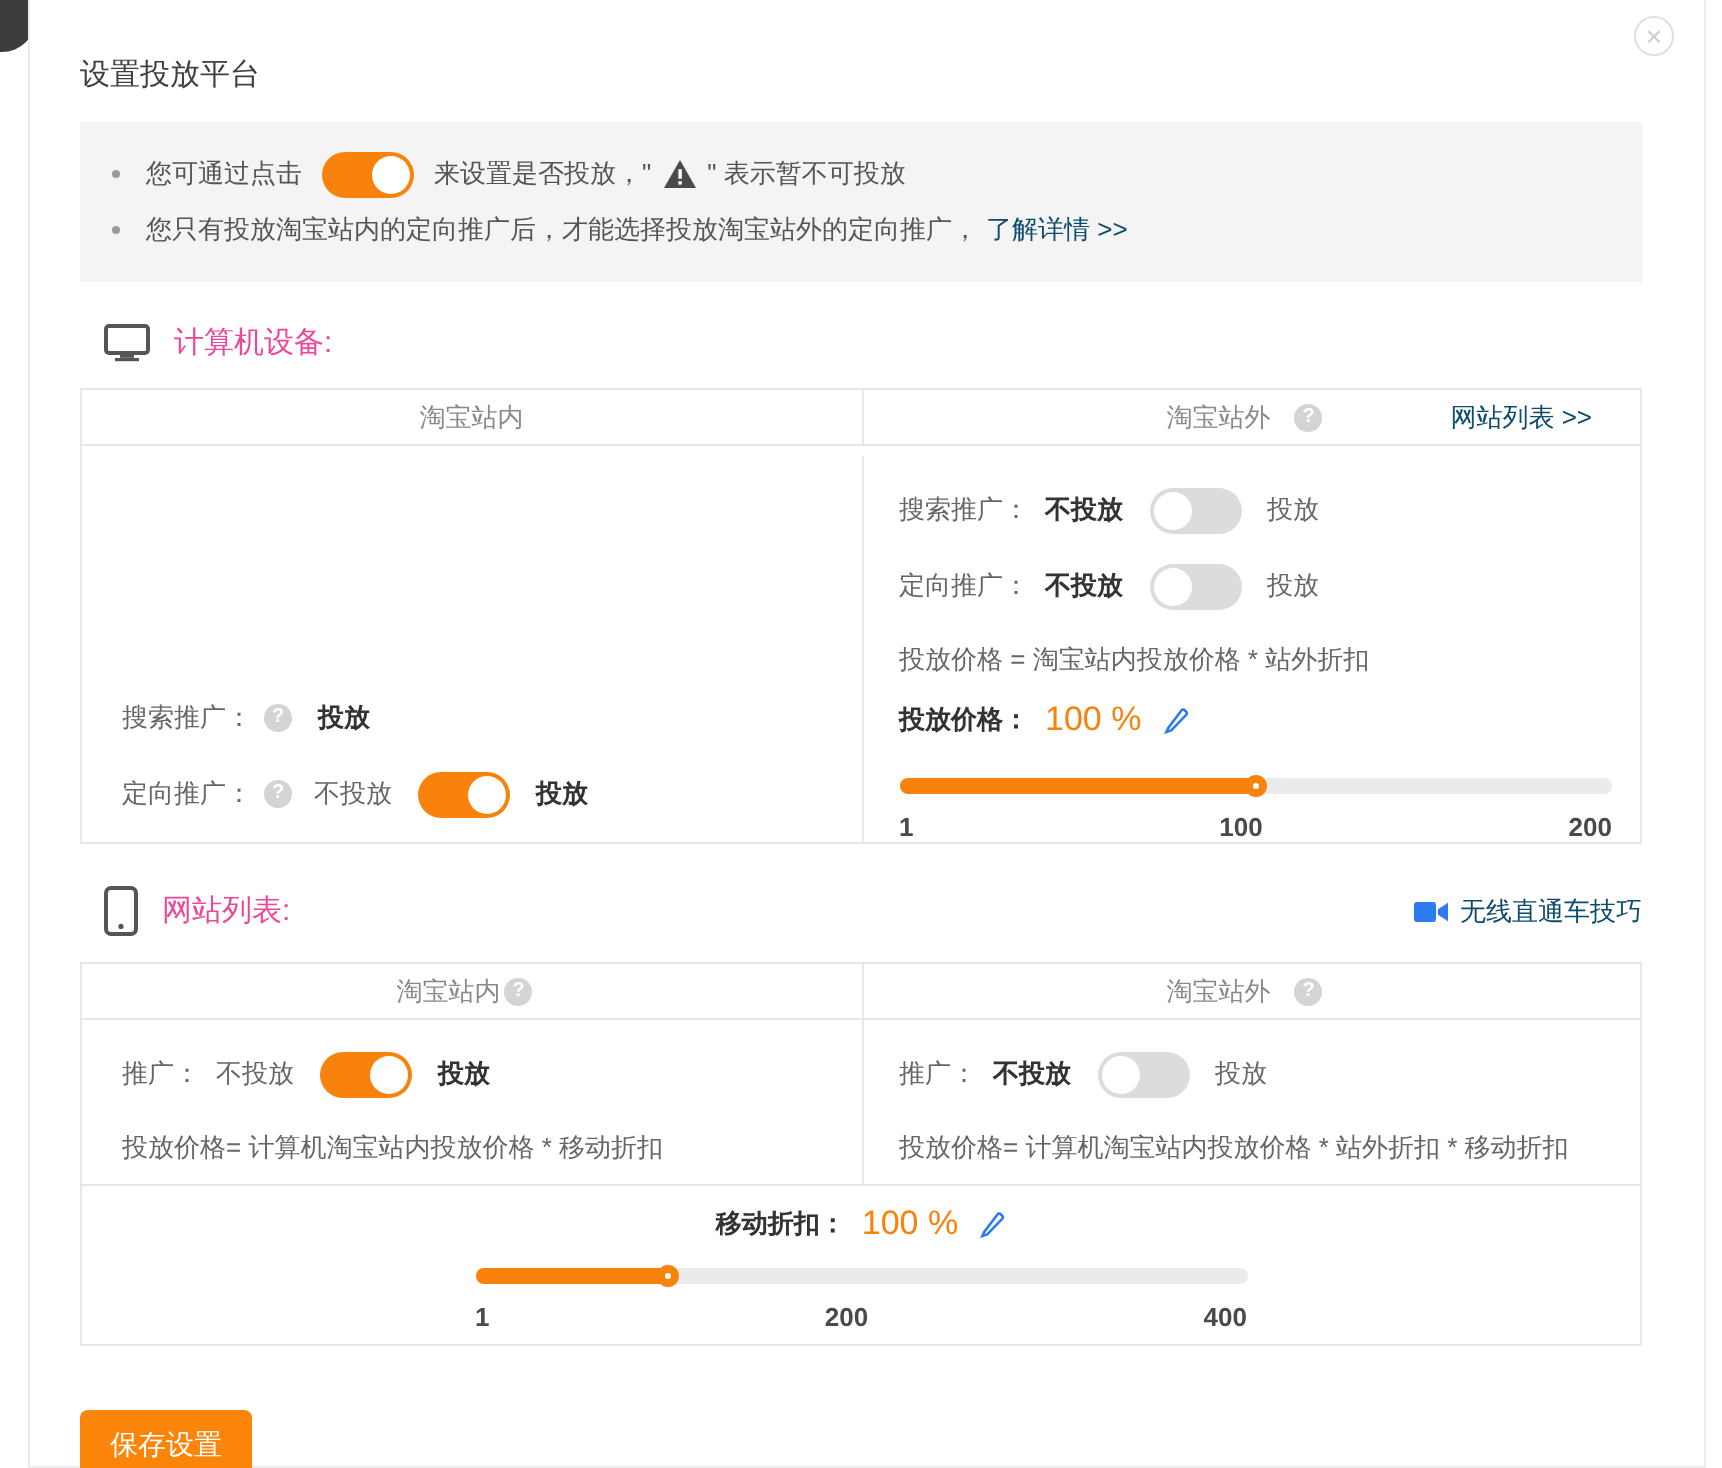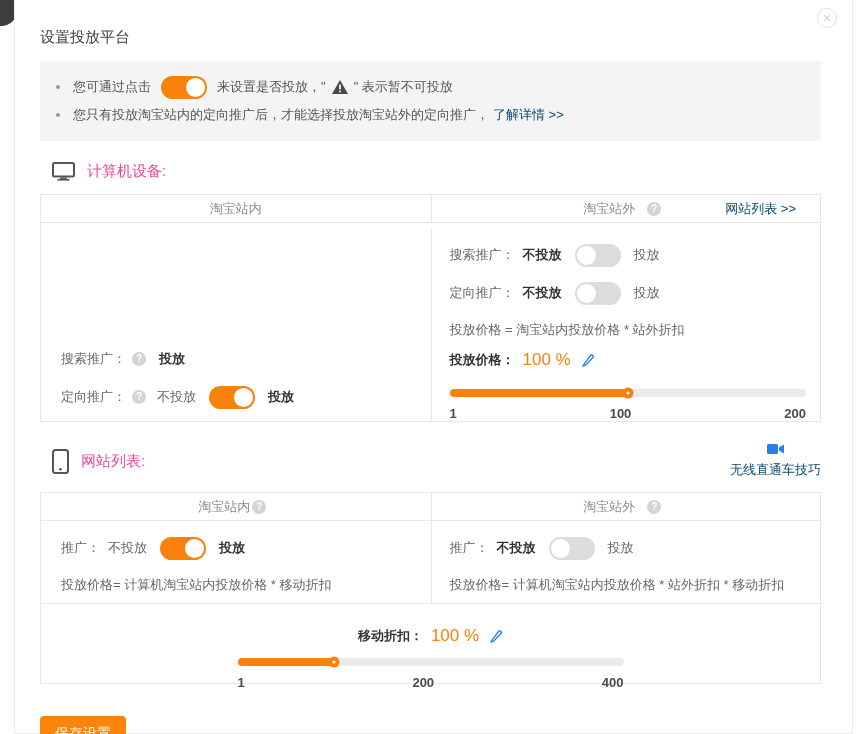--- a/index.html
+++ b/index.html
@@ -24,21 +24,21 @@
   .notice-line { display:flex; align-items:center; height:26px; margin:2px 0; color:#555; }
   .bullet { width:4px; height:4px; border-radius:50%; background:#999; margin:0 9px 0 4px; flex:none; }
   .notice-line .seg { margin:0 4px; }
   .warn-icon { margin:0 2px; position:relative; top:1px; }
 
   .link { color:#0c4a6e; text-decoration:none; cursor:pointer; }
 
   .section-head { display:flex; align-items:center; margin:21px 0 13px 0; }
   .section-head .dev-icon { margin:0 12px 0 12px; display:inline-flex; }
   .section-title { font-size:15px; color:#ec4899; }
-  .head-right { margin-left:auto; display:flex; align-items:center; gap:6px;flex-direction:column; }
+  .head-right { margin-left:auto; display:flex; align-items:center; gap:6px; }
 
   .table { border:1px solid #e7e7e7; }
   .thead { display:flex; border-bottom:1px solid #e7e7e7; height:28px; }
   .th { width:50%; position:relative; display:flex; align-items:center; justify-content:center;
     color:#8a8a8a; }
   .th + .th { border-left:1px solid #e7e7e7;gap:10px; }
   .th .site-list { position:absolute; right:24px; }
   .tbody { display:flex; }
   .cell { width:50%; padding:13px 14px 0 20px; }
   .cell + .cell { border-left:1px solid #e7e7e7; padding-left:18px; }
@@ -69,21 +69,21 @@
   .discount-val { color:#f8820b; font-size:17px; margin:0 10px 0 8px; }
   .edit-icon { display:inline-flex; cursor:pointer; }
 
   .slider { position:relative; height:8px; background:#ebebeb; border-radius:4px; margin-top:14px; }
   .slider .fill { position:absolute; left:0; top:0; bottom:0; background:#f8820b; border-radius:4px; }
   .slider .handle { position:absolute; top:50%; width:11px; height:11px; background:#fff;
     border:4px solid #f8820b; border-radius:50%; transform:translate(-50%,-50%); cursor:pointer; }
   .slider-labels { display:flex; justify-content:space-between; margin-top:9px;
     font-weight:700; color:#4a4a4a; }
 
-  .mslider-row { border-top:1px solid #e7e7e7; height:80px; padding-top:18px; }
+  .mslider-row { border-top:1px solid #e7e7e7; height:80px; padding-top:5px; }
   .mslider-head { display:flex; align-items:center; justify-content:center; height:28px; }
   .mslider-wrap { width:386px; margin:0 auto; }
   .mslider-wrap .slider { margin-top:8px; }
 
   .save-btn { margin-top:32px; display:inline-block; background:#fa850a; color:#fff;
     border:none; border-radius:4px; font-size:14px; padding:9px 15px; cursor:pointer;
     font-family:inherit; }
 </style>
 </head>
 <body>

